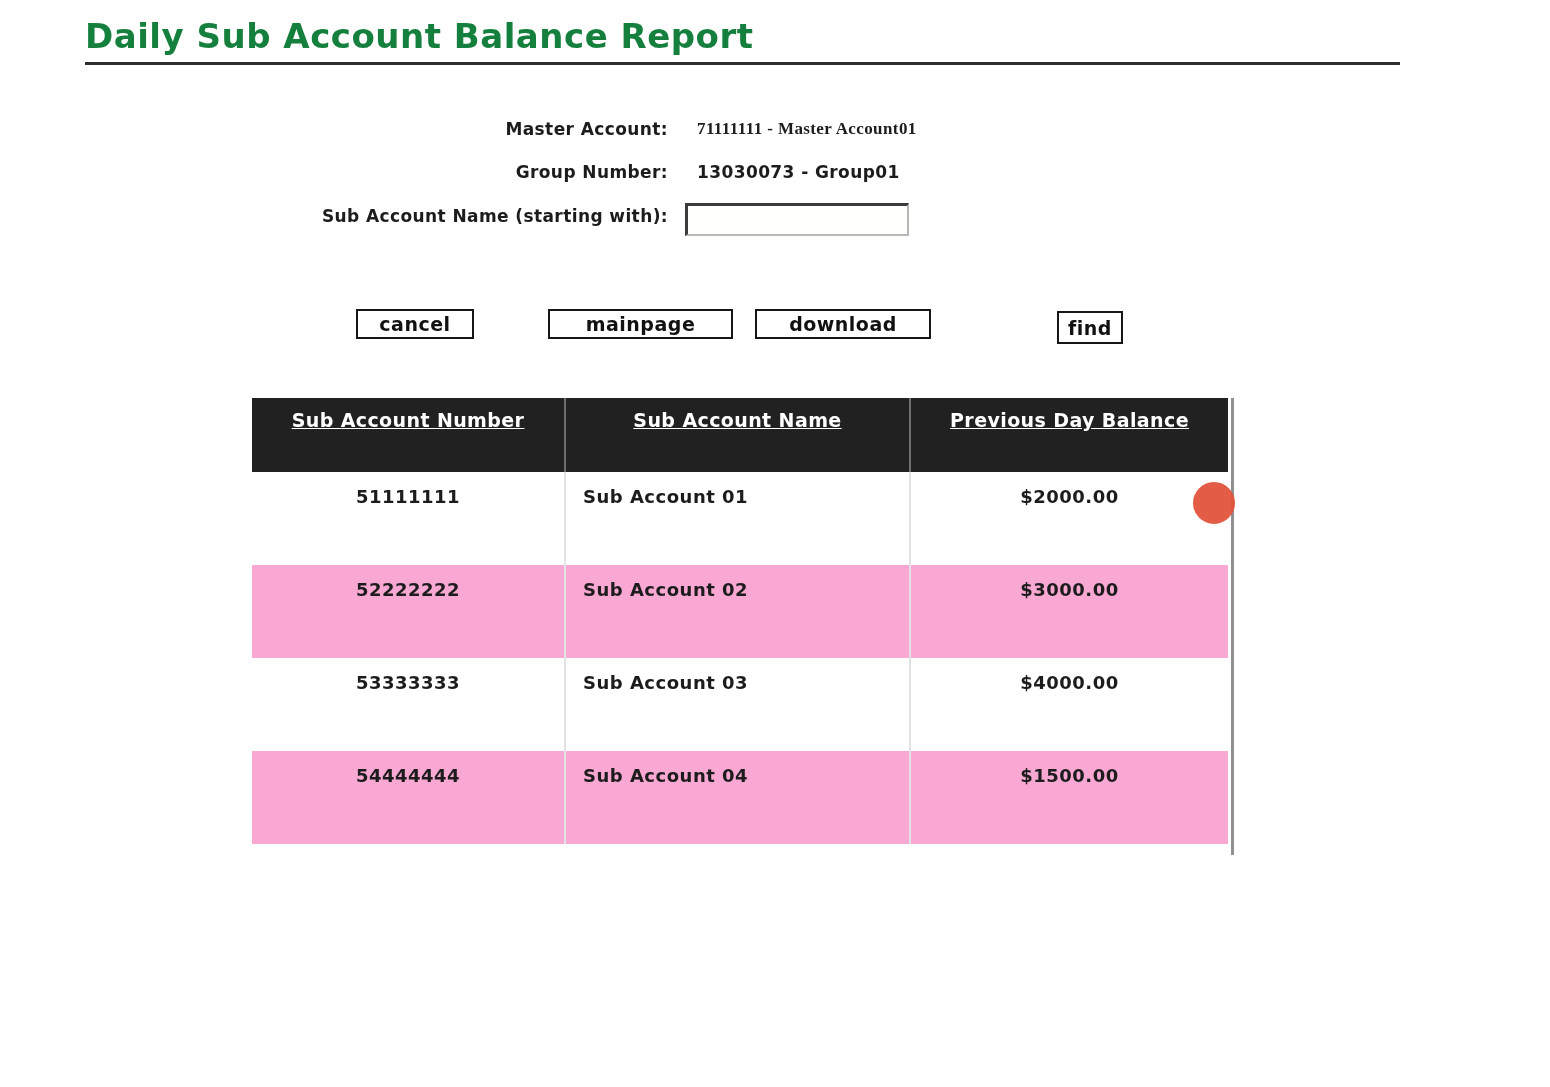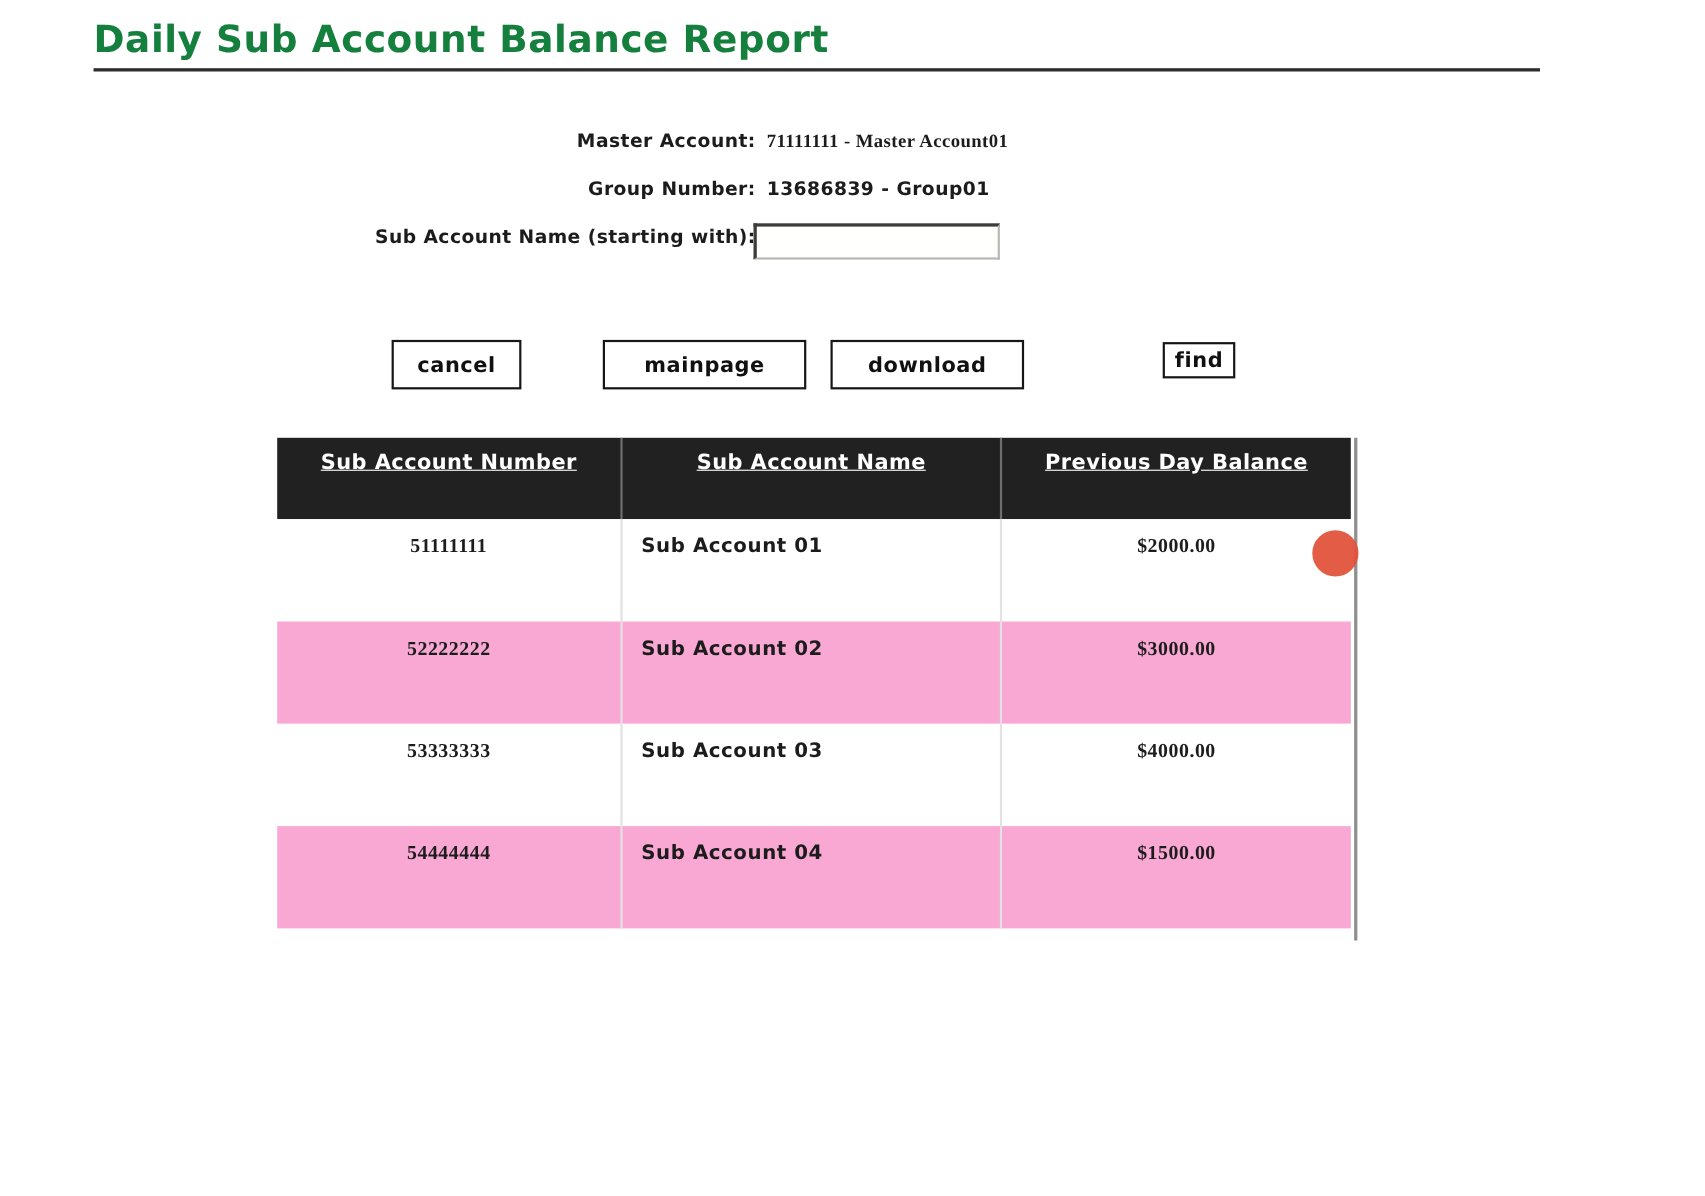--- a/index.html
+++ b/index.html
@@ -22,21 +22,20 @@
   .title-rule {
     position:absolute; left:85px; top:62px; width:1315px; height:3px;
     background:#2e2e2e;
   }
 
   
   .form-label {
     position:absolute; left:0; width:668px; text-align:right;
     font-size:17px; font-weight:bold; letter-spacing:0.4px; color:#1c1c1c;
     line-height:20px;
-    margin-left:19px;
   }
   .form-value {
     position:absolute; left:697px;
     font-size:17px; font-weight:bold; letter-spacing:0.4px; color:#1c1c1c;
     line-height:20px;
   }
   .lbl-master { top:119px; }
   .val-master { top:119px;font-family:Liberation Serif, serif; }
   .lbl-group  { top:162px; }
   .val-group  { top:162px; }
@@ -49,21 +48,21 @@
     border-top:3px solid #3c3c3c;
     border-left:3px solid #3c3c3c;
     border-bottom:2px solid #b8b8b4;
     border-right:2px solid #b8b8b4;
     font-family:"DejaVu Sans","Liberation Sans",sans-serif;
     font-size:17px; padding:0 6px;
   }
 
   
   .btn {
-    position:absolute; top:309px; height:45px;
+    position:absolute; top:309px; height:30px;
     background:#ffffff;
     border:2px solid #161616;
     font-family:"DejaVu Sans","Liberation Sans",sans-serif;
     font-size:19px; font-weight:bold; letter-spacing:0.5px; color:#111;
     display:flex; align-items:center; justify-content:center;
     cursor:pointer;
   }
   .btn-cancel   { left:356px;  width:118px; }
   .btn-mainpage { left:548px;  width:185px; }
   .btn-download { left:755px;  width:176px; }
@@ -83,21 +82,21 @@
   }
   th + th { border-left:2px solid #6e6e6e; }
   th .hlink { text-decoration:underline; cursor:pointer; }
   td {
     height:93px; vertical-align:top; padding-top:14px;
     font-size:18px; font-weight:bold; letter-spacing:0.5px; color:#1c1c1c;
   }
   td + td { border-left:2px solid #e2e2e2; }
   tr.row-odd  td { background:#ffffff; }
   tr.row-even td { background:#f9a8d4; }
-  td.cell-number, td.cell-balance { text-align:center;font-family:Liberation Serif, serif; }
+  td.cell-number, td.cell-balance { text-align:center; }
   td.cell-name { text-align:left; padding-left:17px;margin-left:14px; }
 
   
   .table-edge-line {
     position:absolute; left:1231px; top:398px; width:3px; height:457px;
     background:#909090;
   }
 
   
   .click-ring {
@@ -114,21 +113,21 @@
 </head>
 <body>
 
 <div class="page-title">Daily Sub Account Balance Report</div>
 <div class="title-rule"></div>
 
 <div class="form-label lbl-master">Master Account:</div>
 <div class="form-value val-master">71111111 - Master Account01</div>
 
 <div class="form-label lbl-group">Group Number:</div>
-<div class="form-value val-group">13686839 - Group01</div>
+<div class="form-value val-group">13030073 - Group01</div>
 
 <div class="form-label lbl-subname">Sub Account Name (starting with):</div>
 <input class="name-input" type="text" value="" style="">
 
 <button class="btn btn-cancel">cancel</button>
 <button class="btn btn-mainpage">mainpage</button>
 <button class="btn btn-download">download</button>
 <button class="btn btn-find">find</button>
 
 <div class="report-table-wrap">

